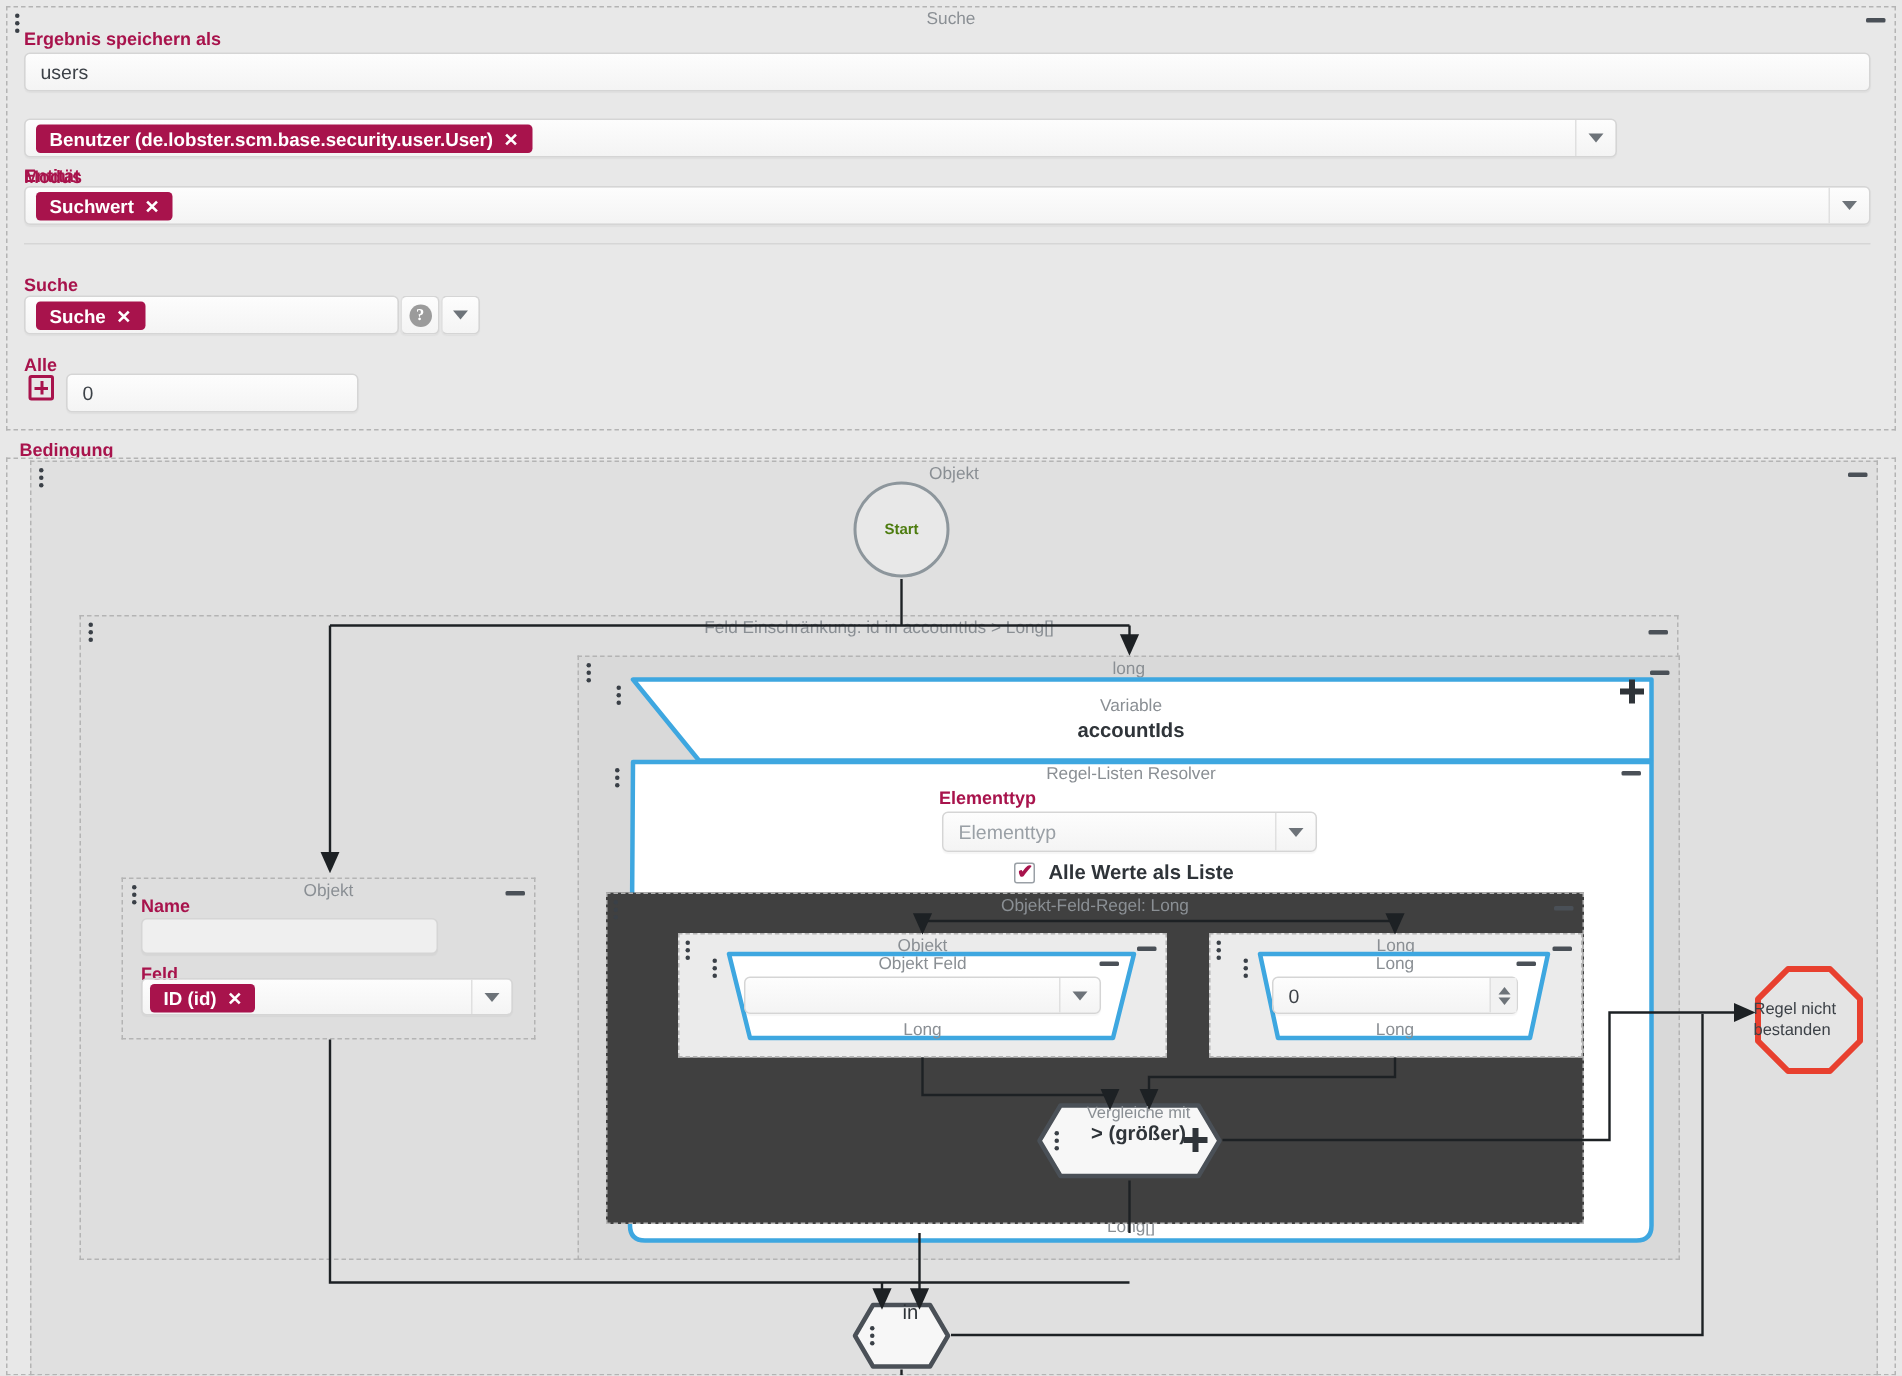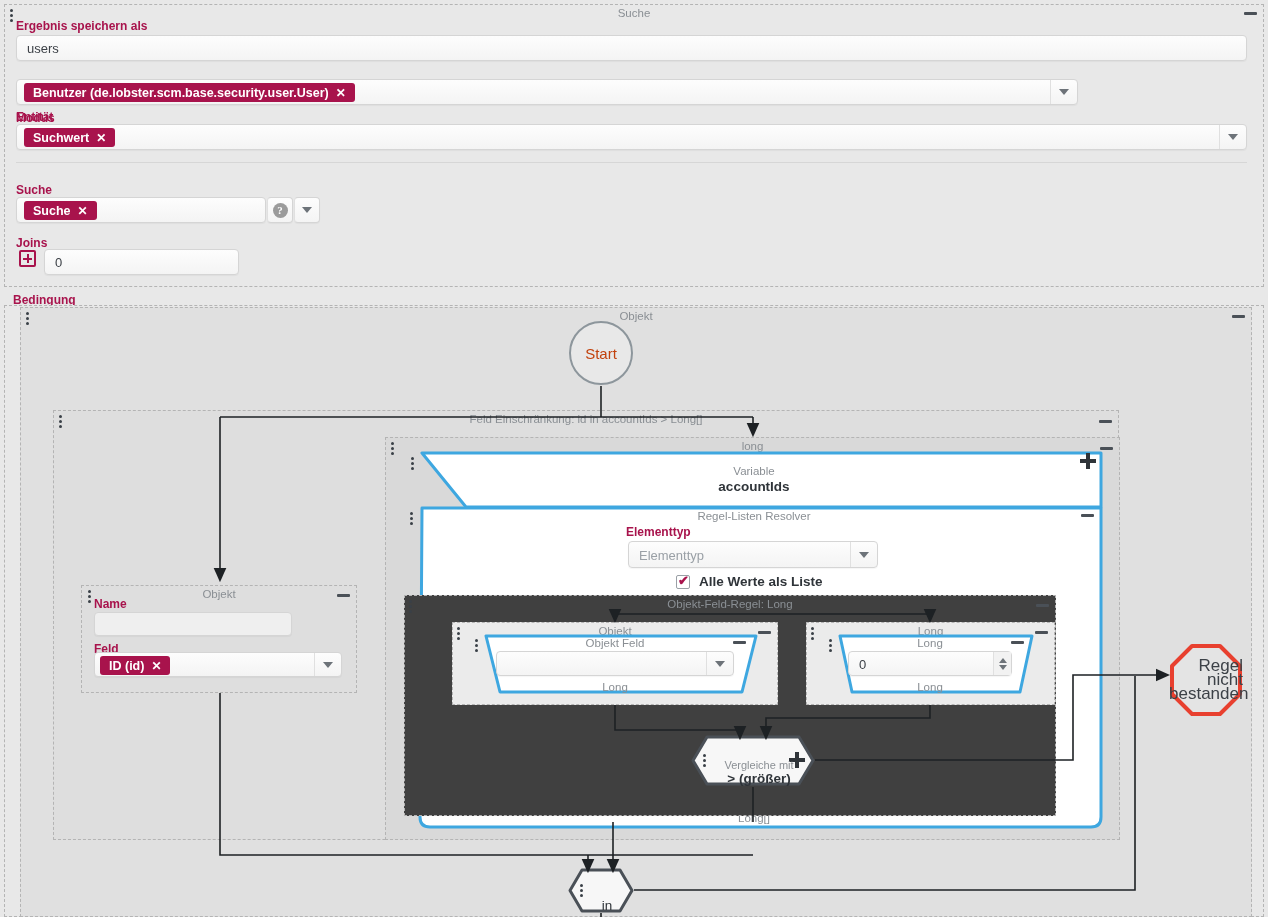--- a/index.html
+++ b/index.html
@@ -128,42 +128,42 @@
     background: #d6d6d6;
   }
 
   
   .node-ellipse {
     position: absolute;
     border: 2px solid #8d969c;
     border-radius: 50%;
     background: #e8e8e8;
     display: flex; align-items: center; justify-content: center;
-    font-size: 15px; font-weight: normal; color: #c2410c;
+    font-size: 10px; font-weight: bold; color: #4d7c0f;
   }
   .hexnode {
     position: absolute;
     background: #f7f7f7;
-    display: flex; align-items: flex-end; justify-content: center;
+    display: flex; align-items: flex-start; justify-content: center;
   }
   .hex-svg { position: absolute; left: 0; top: 0; }
   .hex-label {
     position: relative;
     text-align: center;
     line-height: 14px;
     z-index: 2;
   }
   .octnode { position: absolute; }
   .oct-label {
     position: absolute;
     left: 0; top: 50%;
     transform: translateY(-50%);
     width: 100%;
-    text-align: right;
-    font-size: 17px;
+    text-align: left;
+    font-size: 11px;
     color: #3c4147;
     line-height: 14px;
     z-index: 2;
   }
 
   
   .blue-block { position: absolute; }
   .blue-block svg { position: absolute; left:0; top:0; }
 
   .spin {
@@ -251,21 +251,21 @@
         <span class="x">✕</span>
       </div>
     </div>
     <div class="input-box help-btn" style="left:262px; top:192px; width:26px; height:26px;">
       <span class="help-circle">?</span>
     </div>
     <div class="input-box caret-btn" style="left:289px; top:192px; width:26px; height:26px;">
       <span class="caret"></span>
     </div>
 
-    <div class="field-label lbl-red" style="left:11px; top:231px;">Joins</div>
+    <div class="field-label lbl-red" style="left:11px; top:231px;">Alle</div>
     <div class="plus-square" style="left:14px; top:245px;"></div>
     <div class="input-box" style="left:39px; top:244px; width:195px; height:26px;">
       <span class="input-text">0</span>
     </div>
   </div>
 
   <div class="lbl-red" style="position:absolute; left:13px; top:293px;">Bedingung</div>
 
   <div class="panel-dash" style="left:4px; top:305px; width:1260px; height:612px; background:#e8e8e8;"></div>
 

